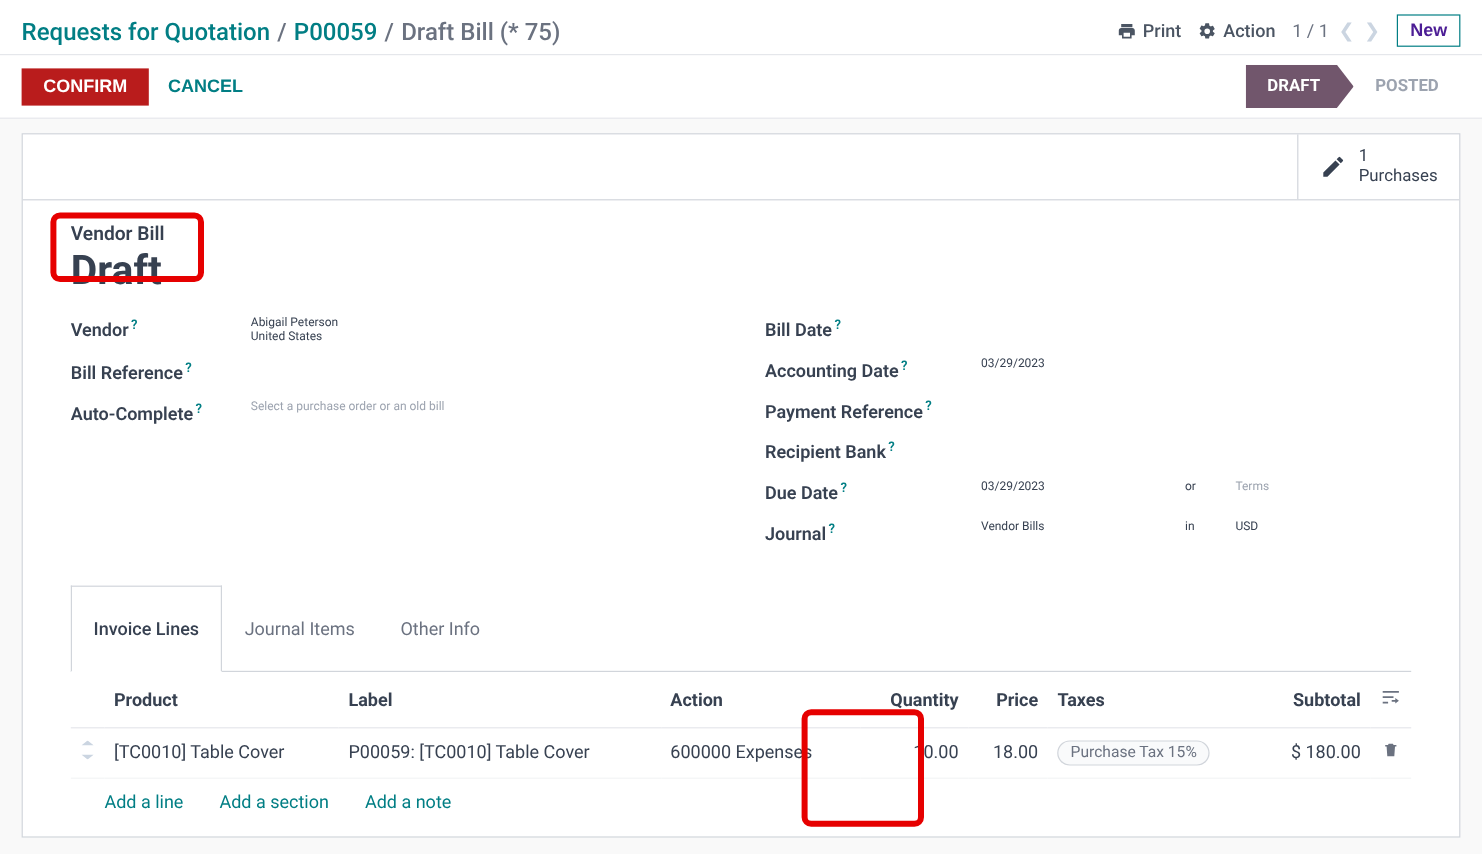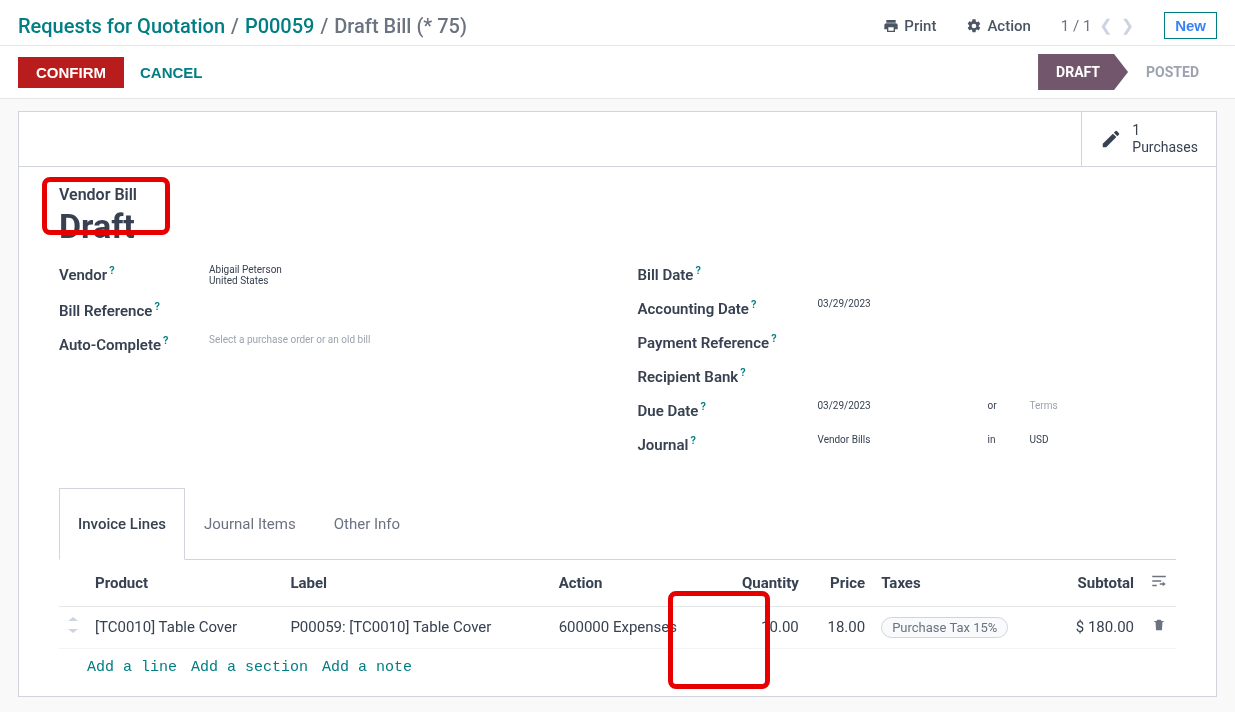--- a/index.html
+++ b/index.html
@@ -2,25 +2,25 @@
 <html><head>
   <meta charset="utf-8">
   <style>
     * { box-sizing: border-box; margin: 0; padding: 0; }
     body { font-family: -apple-system, BlinkMacSystemFont, "Segoe UI", Roboto, sans-serif; background: #f9f9f9; color: #374151; width: 1235px; }
     .topbar { display: flex; align-items: center; justify-content: space-between; padding: 12px 18px 6px; background: #fff; }
     .breadcrumb { font-size: 20px; color: #017e84; font-weight: 500; display: flex; gap: 6px; align-items: center; }
     .breadcrumb a { color: #017e84; text-decoration: none; cursor: pointer; }
     .breadcrumb .sep { color: #6b7280; }
     .breadcrumb .current { color: #6b7280; font-weight: 500; }
-    .topbar-right { display: flex; align-items: center; gap: 30px; font-size: 15px; color: #4b5563; }
+    .topbar-right { display: flex; align-items: center; gap: 14px; font-size: 15px; color: #4b5563; }
     .top-action { display: inline-flex; align-items: center; gap: 5px; cursor: pointer; font-weight: 500; }
     .pager { display: flex; align-items: center; gap: 8px; color: #6b7280; }
     .pager-arrow { color: #cbd5e1; cursor: pointer; font-size: 16px; }
-    .new-btn { border: 1px solid #017e84; color: #3b82f6; background: #fff; font-weight: 600; padding: 4px 10px; cursor: pointer; font-size: 15px; }
+    .new-btn { border: 1px solid #017e84; color: #4c1d95; background: #fff; font-weight: 600; padding: 4px 10px; cursor: pointer; font-size: 15px; }
     .statusbar { display: flex; align-items: center; justify-content: space-between; background: #fff; border-top: 1px solid #e5e7eb; border-bottom: 1px solid #e5e7eb; padding: 8px 18px; }
     .status-left { display: flex; gap: 16px; align-items: center; }
     .confirm-btn { background: #b91c1c; color: #fff; border: none; padding: 7px 18px; font-weight: 700; font-size: 15px; cursor: pointer; }
     .cancel-btn { background: none; border: none; color: #017e84; font-weight: 700; font-size: 15px; cursor: pointer; }
     .status-right { display: flex; align-items: center; }
     .status-arrow { font-weight: 700; font-size: 14px; padding: 10px 18px; position: relative; }
     .status-draft { background: #71566c; color: #fff; clip-path: polygon(0 0, calc(100% - 14px) 0, 100% 50%, calc(100% - 14px) 100%, 0 100%); padding-right: 28px; }
     .status-posted { color: #9ca3af; }
     .sheet { margin: 12px 18px; border: 1px solid #d1d5db; background: #fff; }
     .buttonbox { display: flex; justify-content: flex-end; border-bottom: 1px solid #d1d5db; }
@@ -43,21 +43,21 @@
     .tab { padding: 26px 18px; font-size: 15px; color: #6b7280; cursor: pointer; border: 1px solid transparent; border-bottom: none; margin-bottom: -1px; }
     .tab.active { color: #374151; font-weight: 500; border-color: #d1d5db; border-bottom: 1px solid #fff; background: #fff; }
     table.lines { width: 100%; border-collapse: collapse; margin-top: 0; }
     table.lines th { text-align: left; font-weight: 700; font-size: 15px; color: #374151; padding: 12px 8px; border-bottom: 1px solid #e5e7eb; }
     table.lines th.right { text-align: right; }
     table.lines td { font-size: 15px; color: #374151; padding: 10px 8px; border-bottom: 1px solid #f3f4f6; vertical-align: middle; }
     table.lines td.right { text-align: right; }
     .drag { color: #cbd5e1; cursor: grab; width: 20px; }
     .tax-tag { display: inline-block; border: 1px solid #d1d5db; border-radius: 12px; padding: 2px 10px; font-size: 13px; color: #6b7280; background: #f9fafb; }
     .trash { color: #6b7280; cursor: pointer; width: 20px; text-align: center; }
-    .add-links { padding: 10px 8px 0 28px; display: flex; gap: 14px; font-family: Liberation Mono, monospace; }
+    .add-links { padding: 10px 8px 0 28px; display: flex; gap: 30px; }
     .add-links a { color: #017e84; text-decoration: none; font-size: 15px; cursor: pointer; }
     .highlight-box { border: 5px solid #e60000; border-radius: 8px; position: absolute; pointer-events: none; z-index: 10; }
     .hl1 { left: 42px; top: 177px; width: 128px; height: 58px; }
     .hl2 { left: 668px; top: 591px; width: 102px; height: 98px; }
     .opt-icon { width:18px; height:18px; color:#6b7280; cursor:pointer; }
     svg.inline-icon { width: 16px; height: 16px; vertical-align: -2px; fill: currentColor; }
     svg.pencil-icon { width: 22px; height: 22px; fill: #374151; }
   </style>
 </head>
 <body>

